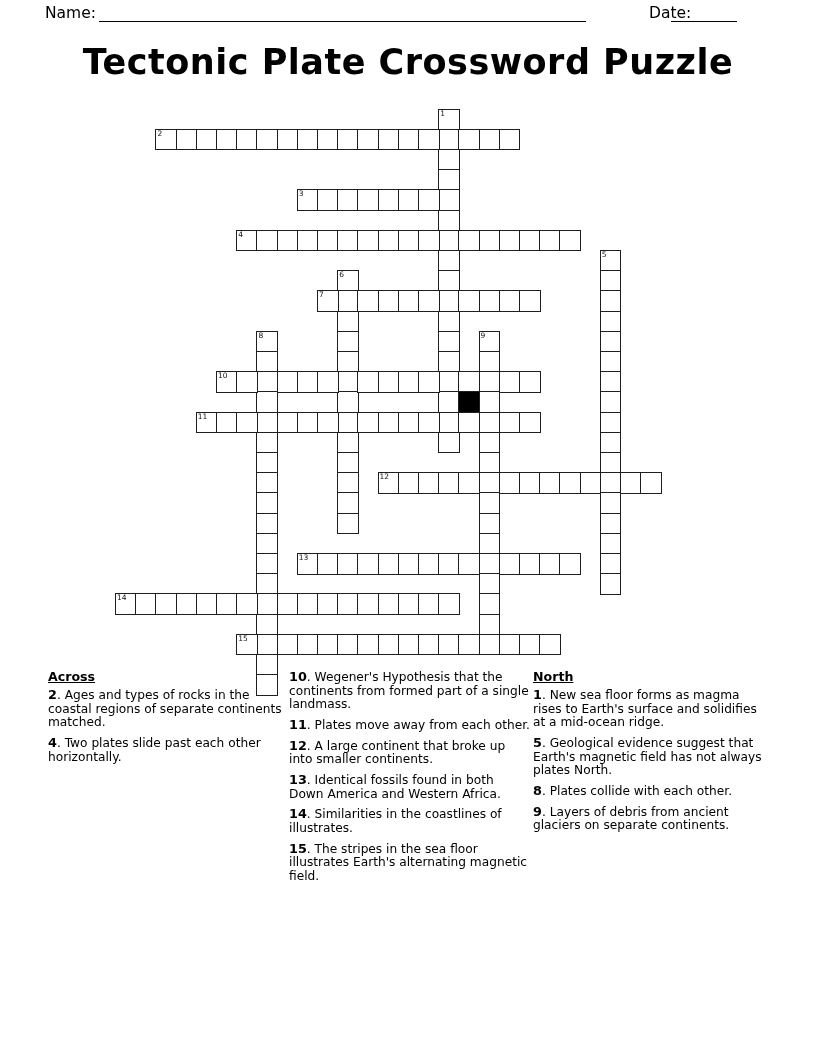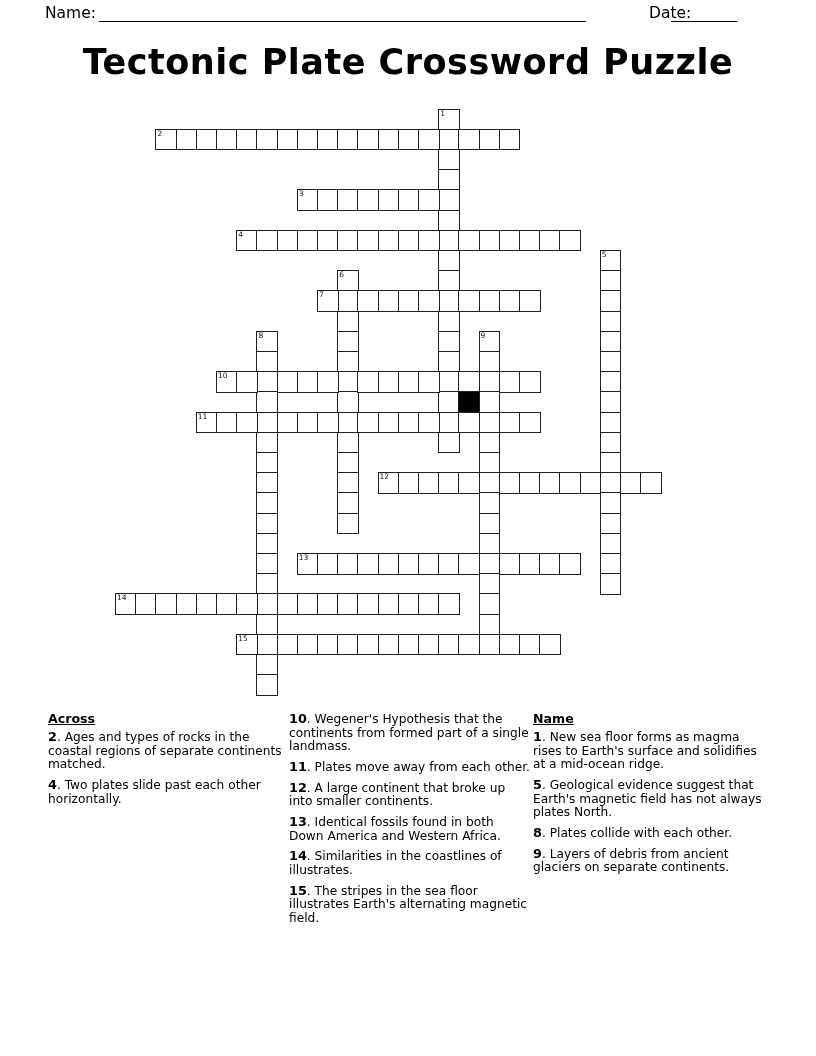--- a/index.html
+++ b/index.html
@@ -24,21 +24,21 @@
   .cell{
     position:absolute;background:#fff;border:1.5px solid #1f1f1f;
     box-sizing:border-box;
   }
   .cell.black{background:#000;}
   .cellnum{
     position:absolute;left:1px;top:-1px;font-size:7.5px;line-height:9px;
     font-family:"DejaVu Sans",sans-serif;color:#111;
   }
   
-  .clue-col{position:absolute;top:712px;font-size:12.2px;line-height:1.12;}
+  .clue-col{position:absolute;top:670px;font-size:12.2px;line-height:1.12;}
   .clue-col .heading{
     font-weight:bold;text-decoration:underline;font-size:12.6px;
     margin:0 0 4px 0;
   }
   .clue-col p.clue{margin:0 0 6px 0;}
   .clue-col p.clue .num{font-weight:bold;font-size:12.8px;}
   #clue-col-0{left:48px;width:237px;}
   #clue-col-1{left:289px;width:243px;}
   #clue-col-2{left:533px;width:238px;}
 </style>
@@ -303,18 +303,18 @@
   </div>
 <div class="clue-col" id="clue-col-1">
     <p class="clue"><span class="num">10</span><span>. Wegener's Hypothesis that the continents from formed part of a single landmass.</span></p>
     <p class="clue"><span class="num">11</span><span>. Plates move away from each other.</span></p>
     <p class="clue"><span class="num">12</span><span>. A large continent that broke up into smaller continents.</span></p>
     <p class="clue"><span class="num">13</span><span>. Identical fossils found in both Down America and Western Africa.</span></p>
     <p class="clue"><span class="num">14</span><span>. Similarities in the coastlines of illustrates.</span></p>
     <p class="clue"><span class="num">15</span><span>. The stripes in the sea floor illustrates Earth's alternating magnetic field.</span></p>
   </div>
 <div class="clue-col" id="clue-col-2">
-    <div class="heading">Name</div>
+    <div class="heading">North</div>
     <p class="clue"><span class="num">1</span><span>. New sea floor forms as magma rises to Earth's surface and solidifies at a mid-ocean ridge.</span></p>
     <p class="clue"><span class="num">5</span><span>. Geological evidence suggest that Earth's magnetic field has not always plates North.</span></p>
     <p class="clue"><span class="num">8</span><span>. Plates collide with each other.</span></p>
     <p class="clue"><span class="num">9</span><span>. Layers of debris from ancient glaciers on separate continents.</span></p>
   </div>
 
 </body></html>

